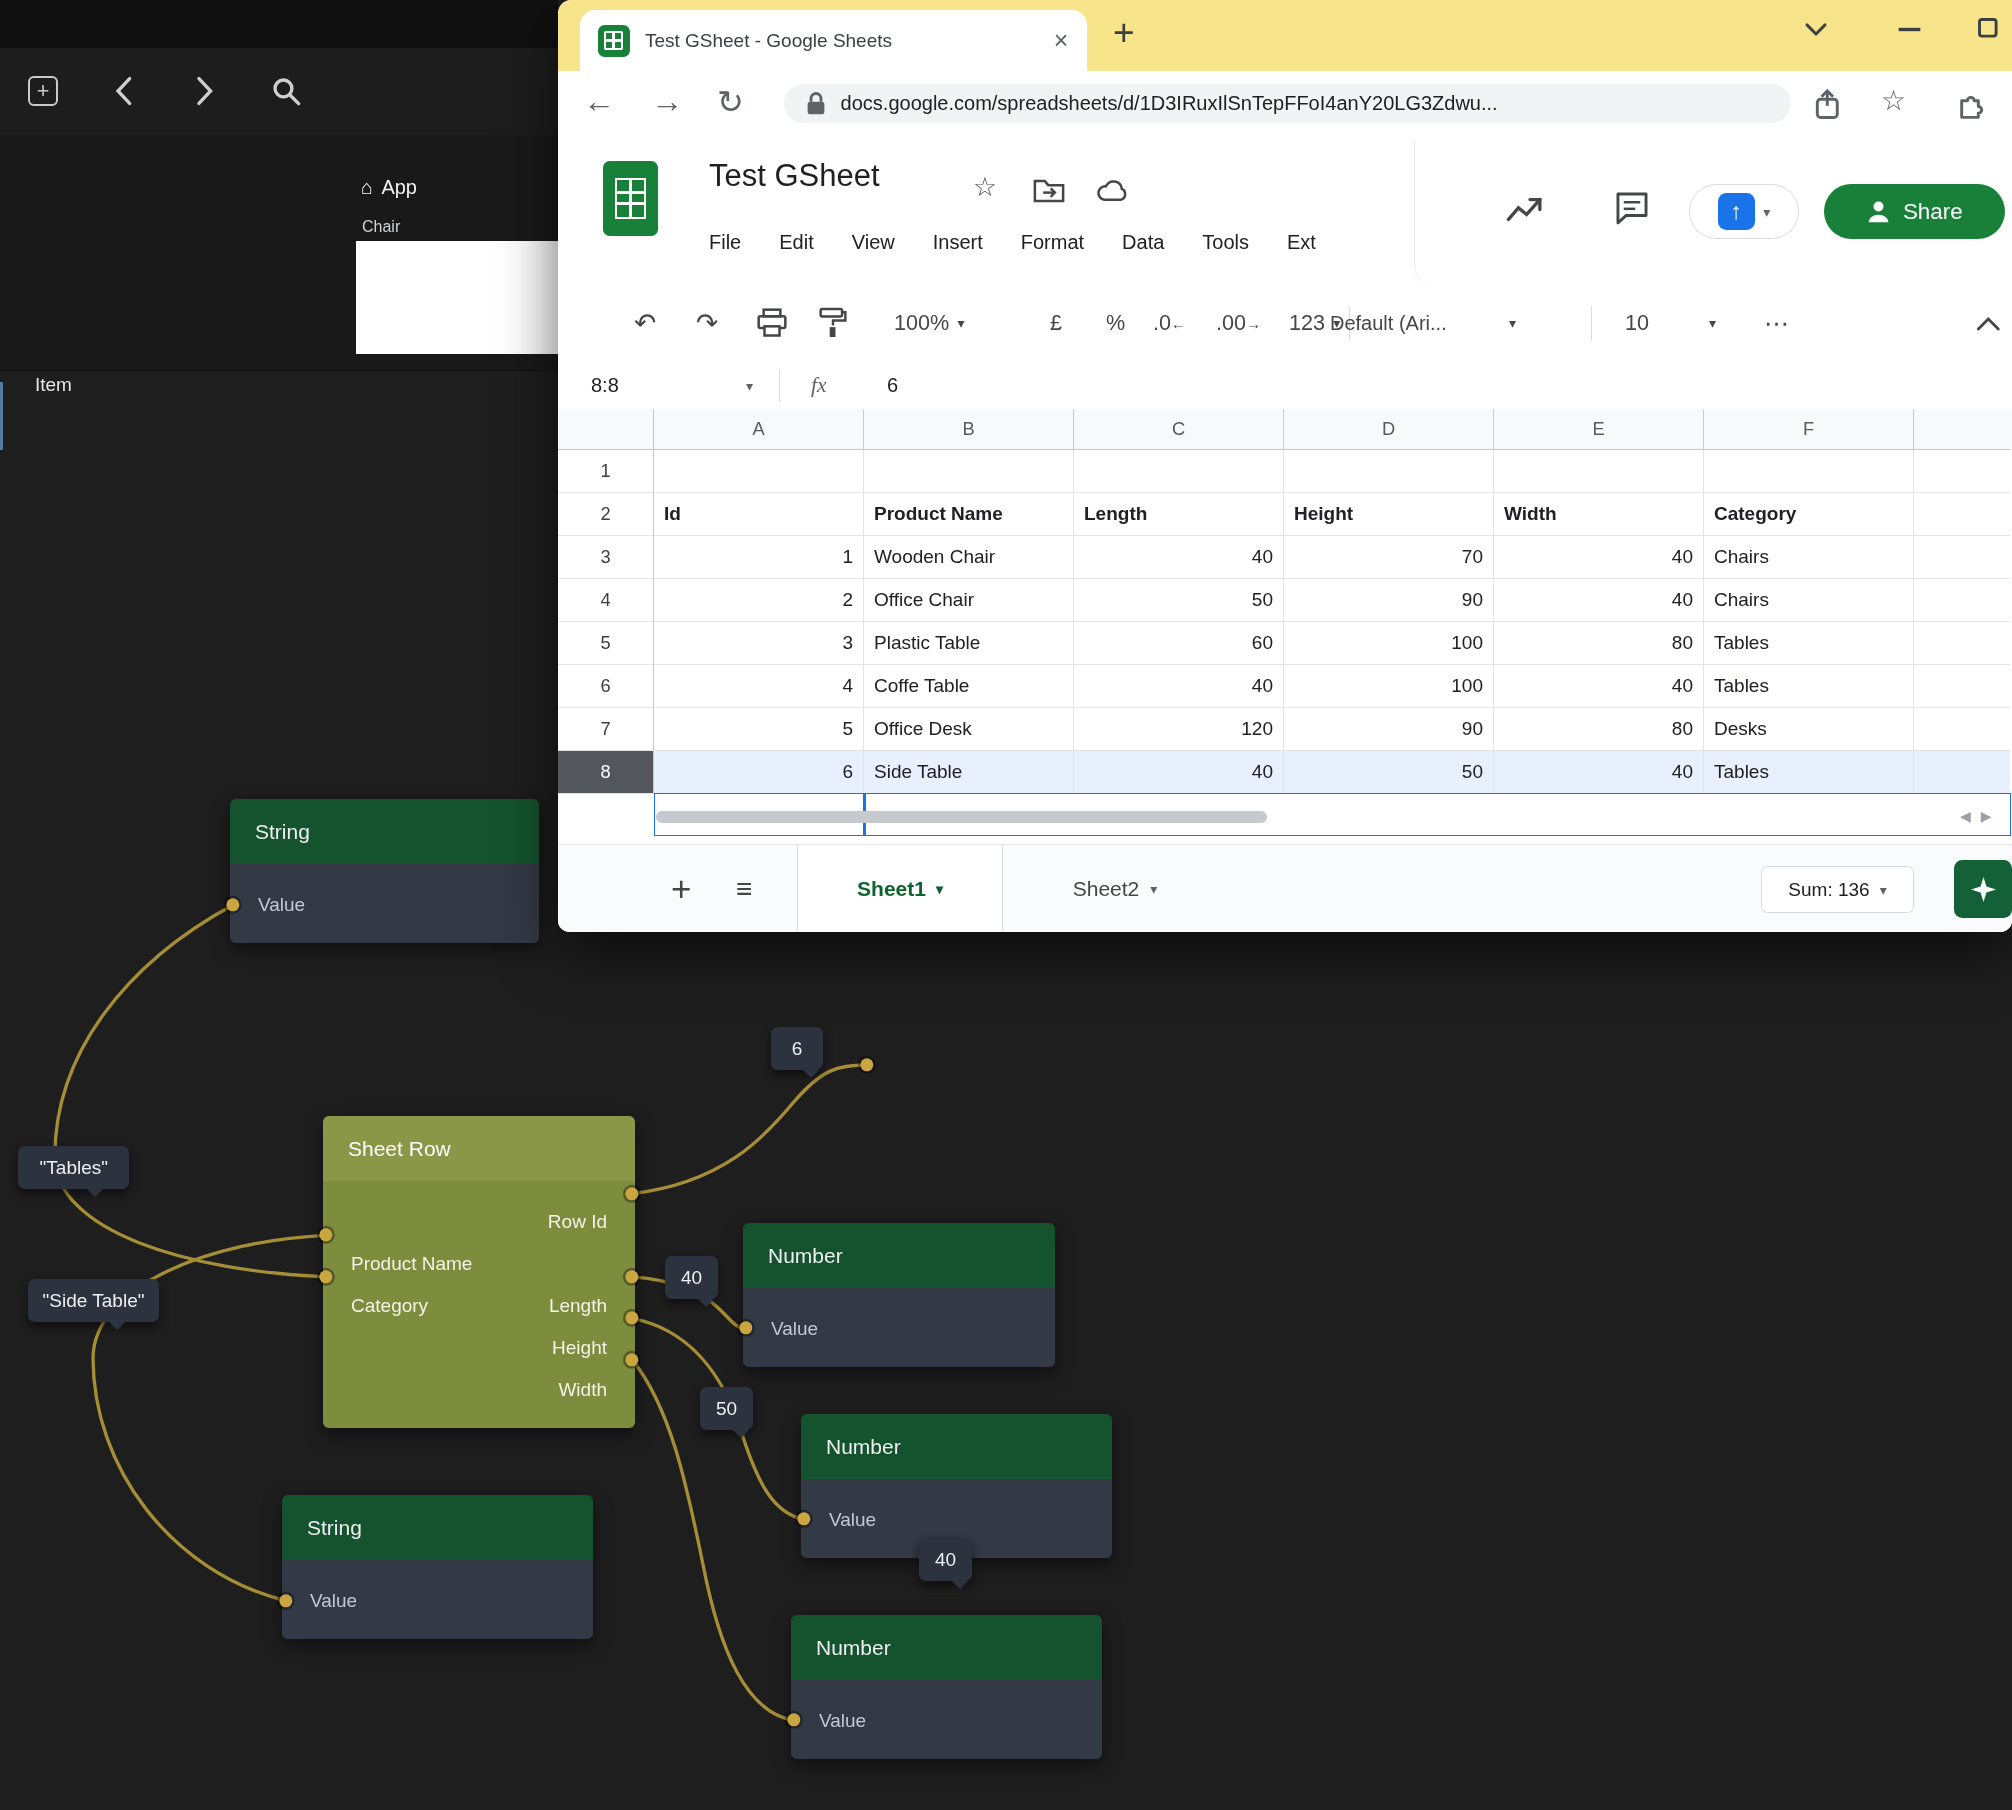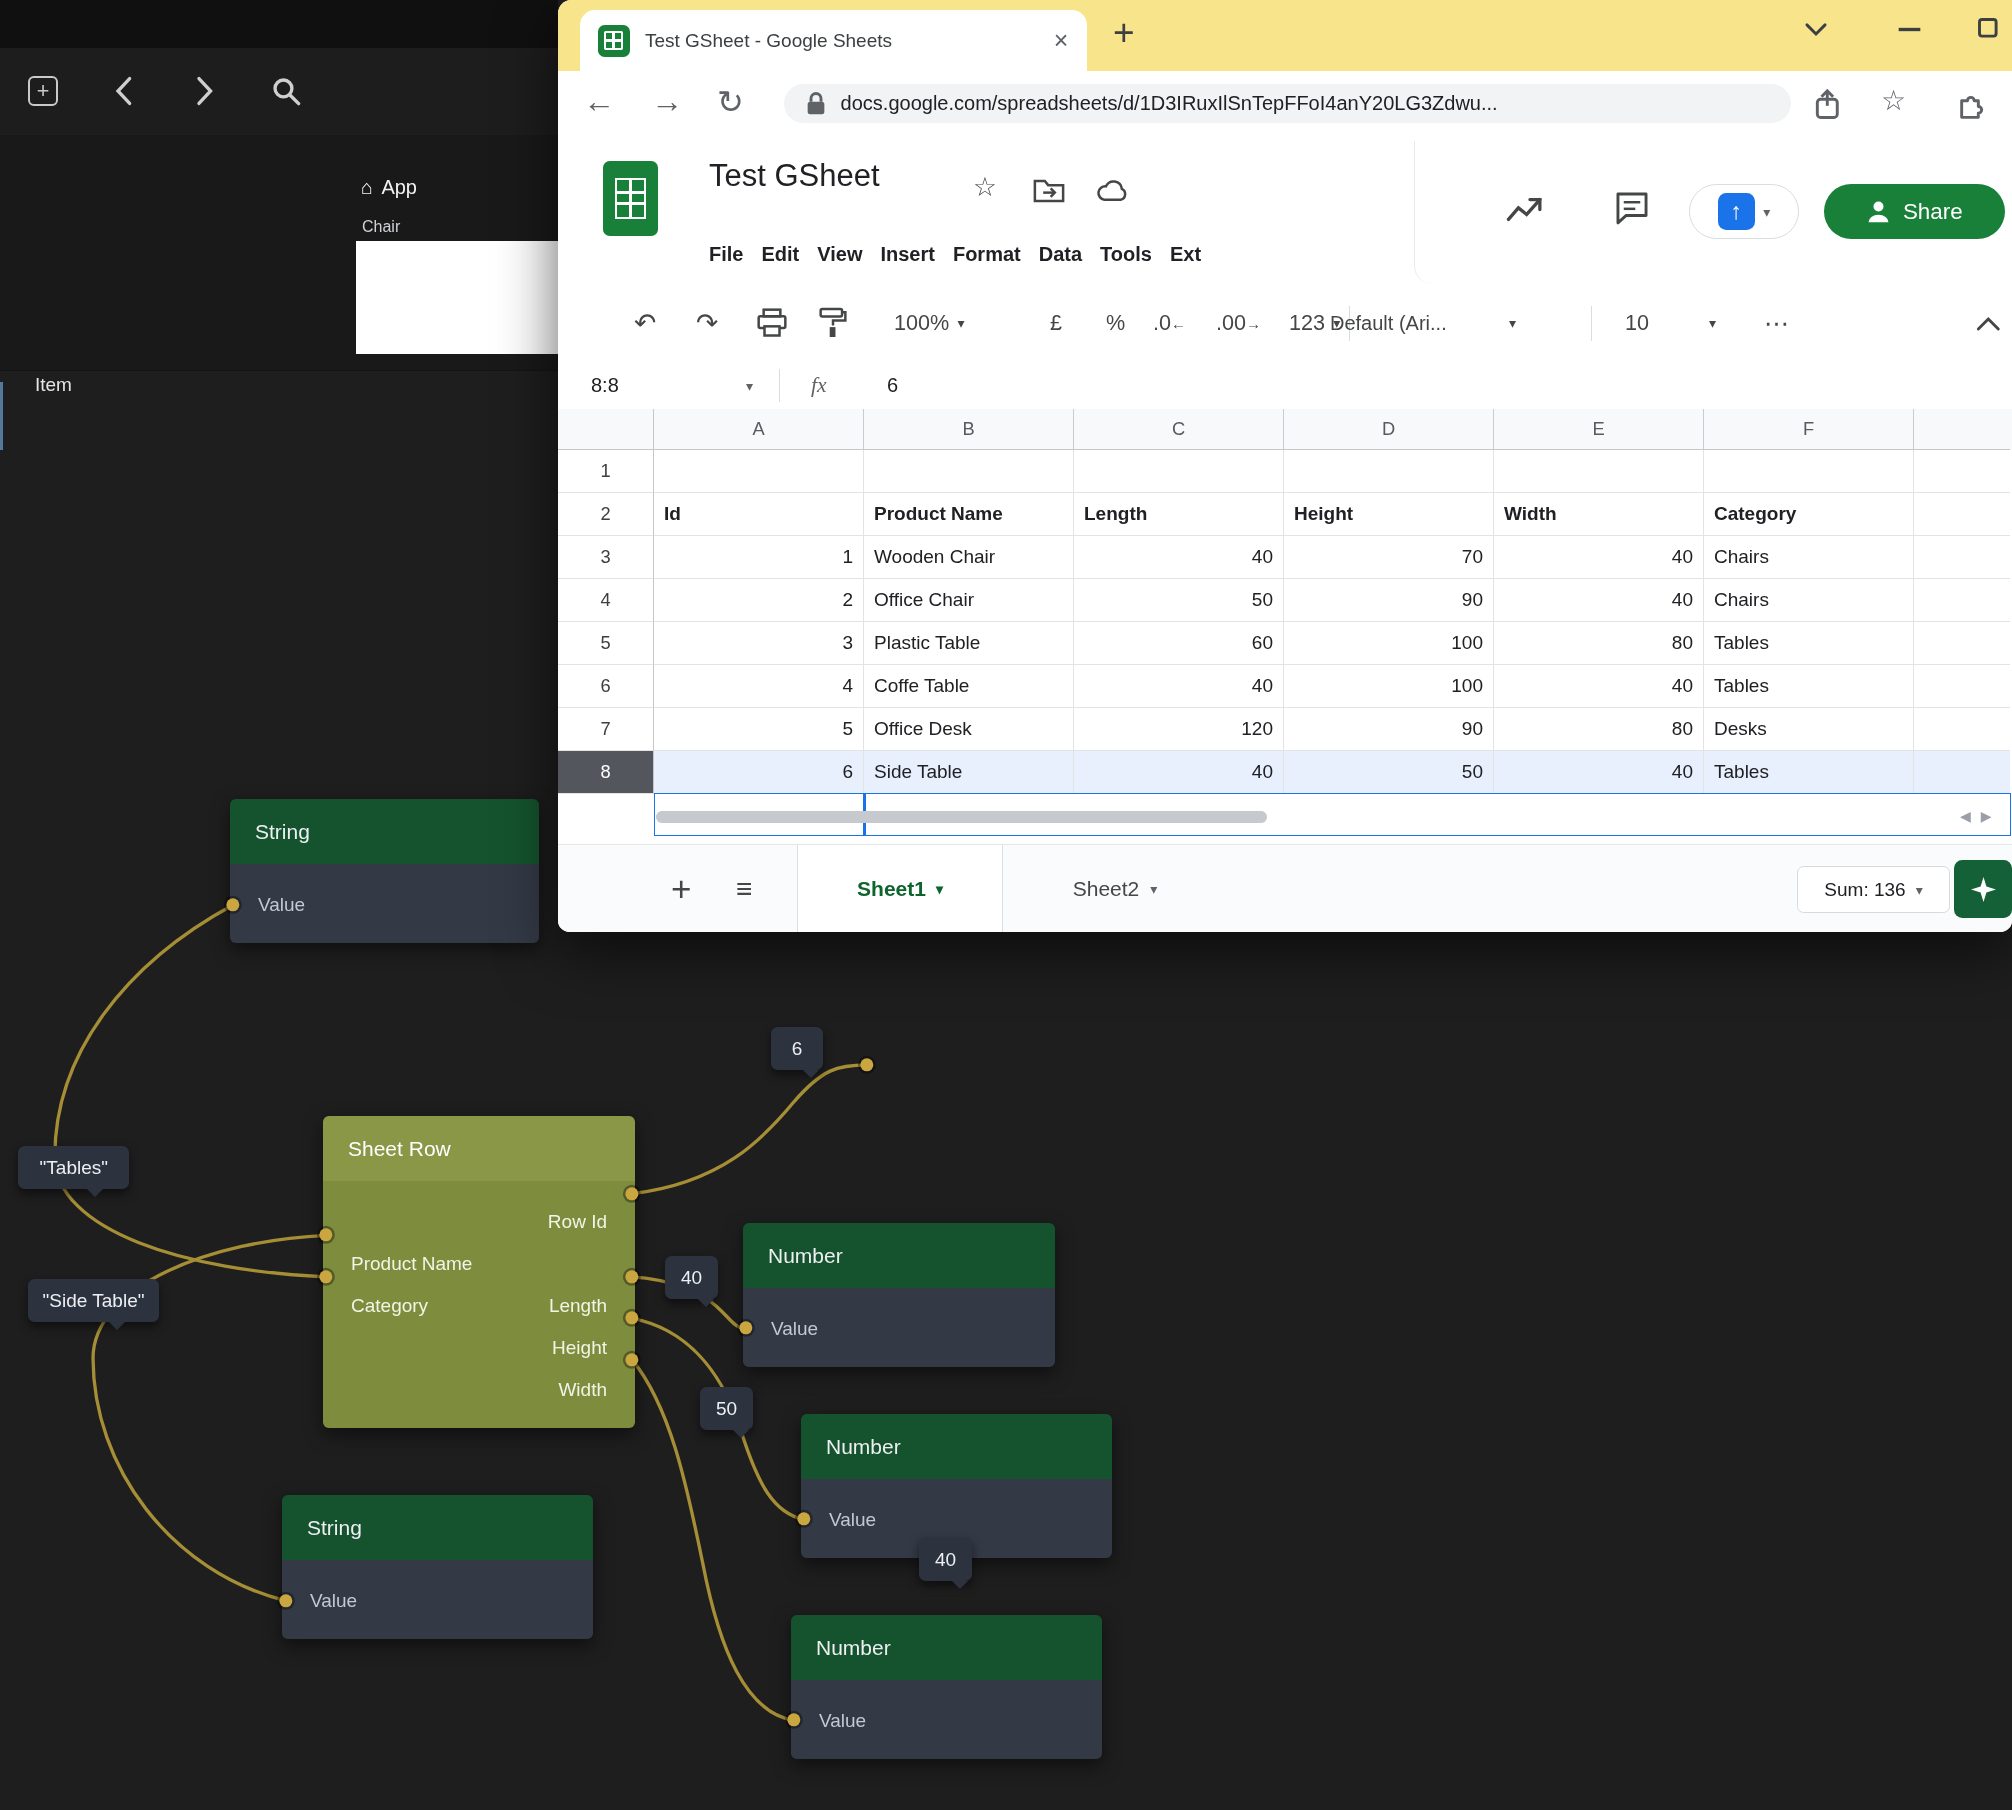--- a/index.html
+++ b/index.html
@@ -59,21 +59,21 @@
            display:flex;align-items:center;padding:0 21.6px;box-sizing:border-box;gap:15px;}
   .url{font-size:20px;color:#202124;white-space:nowrap;overflow:hidden;text-overflow:ellipsis;}
   
   .gs-header{position:absolute;left:0;top:141px;width:100%;height:143px;background:#fff;}
   .gs-logo{position:absolute;left:45px;top:20px;width:55px;height:75px;background:#188038;border-radius:6.6px;}
   .gs-logo:after{content:"";position:absolute;left:11.6px;top:16.6px;right:11.6px;bottom:16.6px;
       background:linear-gradient(#fff,#fff) 0 33%/100% 3.3px no-repeat,linear-gradient(#fff,#fff) 0 66%/100% 3.3px no-repeat,
       linear-gradient(#fff,#fff) center/3.3px 100% no-repeat;border:2.5px solid #fff;box-sizing:border-box;}
   .gs-title{position:absolute;left:151px;top:16.6px;font-size:31px;color:#202124;}
   .gs-ico{position:absolute;top:30px;color:#444746;font-size:26.6px;}
-  .menu-bar{position:absolute;left:151px;top:102px;display:flex;gap:18px;font-weight:bold;}
+  .menu-bar{position:absolute;left:151px;top:90px;display:flex;gap:38px;}
   .menu-item{font-size:20px;color:#202124;}
   .hdr-right{position:absolute;left:856px;top:0;width:598px;height:143px;background:#fff;
              border-left:0.8px solid #e8eaec;border-bottom-left-radius:18.3px;}
   .present{position:absolute;left:274px;top:43px;width:110px;height:55px;border:0.8px solid #dadce0;border-radius:27.4px;
            display:flex;align-items:center;justify-content:center;gap:8.3px;box-sizing:border-box;}
   .present .blue{width:37px;height:37px;background:#1a73e8;border-radius:8.3px;color:#fff;font-size:23px;
            display:flex;align-items:center;justify-content:center;}
   .share-btn{position:absolute;left:409px;top:43px;width:181px;height:55px;background:#188038;border-radius:27.4px;
            color:#fff;font-size:22.4px;display:flex;align-items:center;justify-content:center;gap:11.6px;}
   
@@ -110,21 +110,21 @@
   .hscroll{position:absolute;left:98px;top:402px;width:611px;height:11.6px;background:#c6c9cd;border-radius:5.8px;}
   .hs-arrows{position:absolute;left:1402px;top:399px;font-size:14px;color:#9aa0a6;letter-spacing:10px;}
   
   .sheetbar{position:absolute;left:0;top:844px;width:100%;height:88px;background:#fafbfc;border-top:0.8px solid #e4e6e8;}
   .sb-ic{position:absolute;top:0;height:88px;display:flex;align-items:center;color:#444746;}
   .stab{position:absolute;top:0;height:88px;display:flex;align-items:center;justify-content:center;gap:10px;font-size:21px;}
   .stab.active{left:239px;width:204px;background:#fff;border-left:0.8px solid #dcdee1;border-right:0.8px solid #dcdee1;
                color:#0d652d;font-weight:bold;}
   .stab.idle{left:474px;width:166px;color:#444746;gap:11px;}
   .sumpill{position:absolute;left:1203px;top:21px;width:153px;height:47px;background:#fff;border:0.8px solid #d7dadd;border-radius:6.6px;
-           display:flex;align-items:center;justify-content:center;gap:10px;font-size:19px;color:#202124;box-sizing:border-box;margin-left:36px;}
+           display:flex;align-items:center;justify-content:center;gap:10px;font-size:19px;color:#202124;box-sizing:border-box;}
   .explore{position:absolute;left:1396px;top:15px;width:58px;height:58px;background:#146137;border-radius:8.3px;
            display:flex;align-items:center;justify-content:center;}
   .caret{font-size:14px;color:#5f6368;}
   svg{display:block;}
 </style>
 </head>
 <body>
 
 <div id="stage">
 

